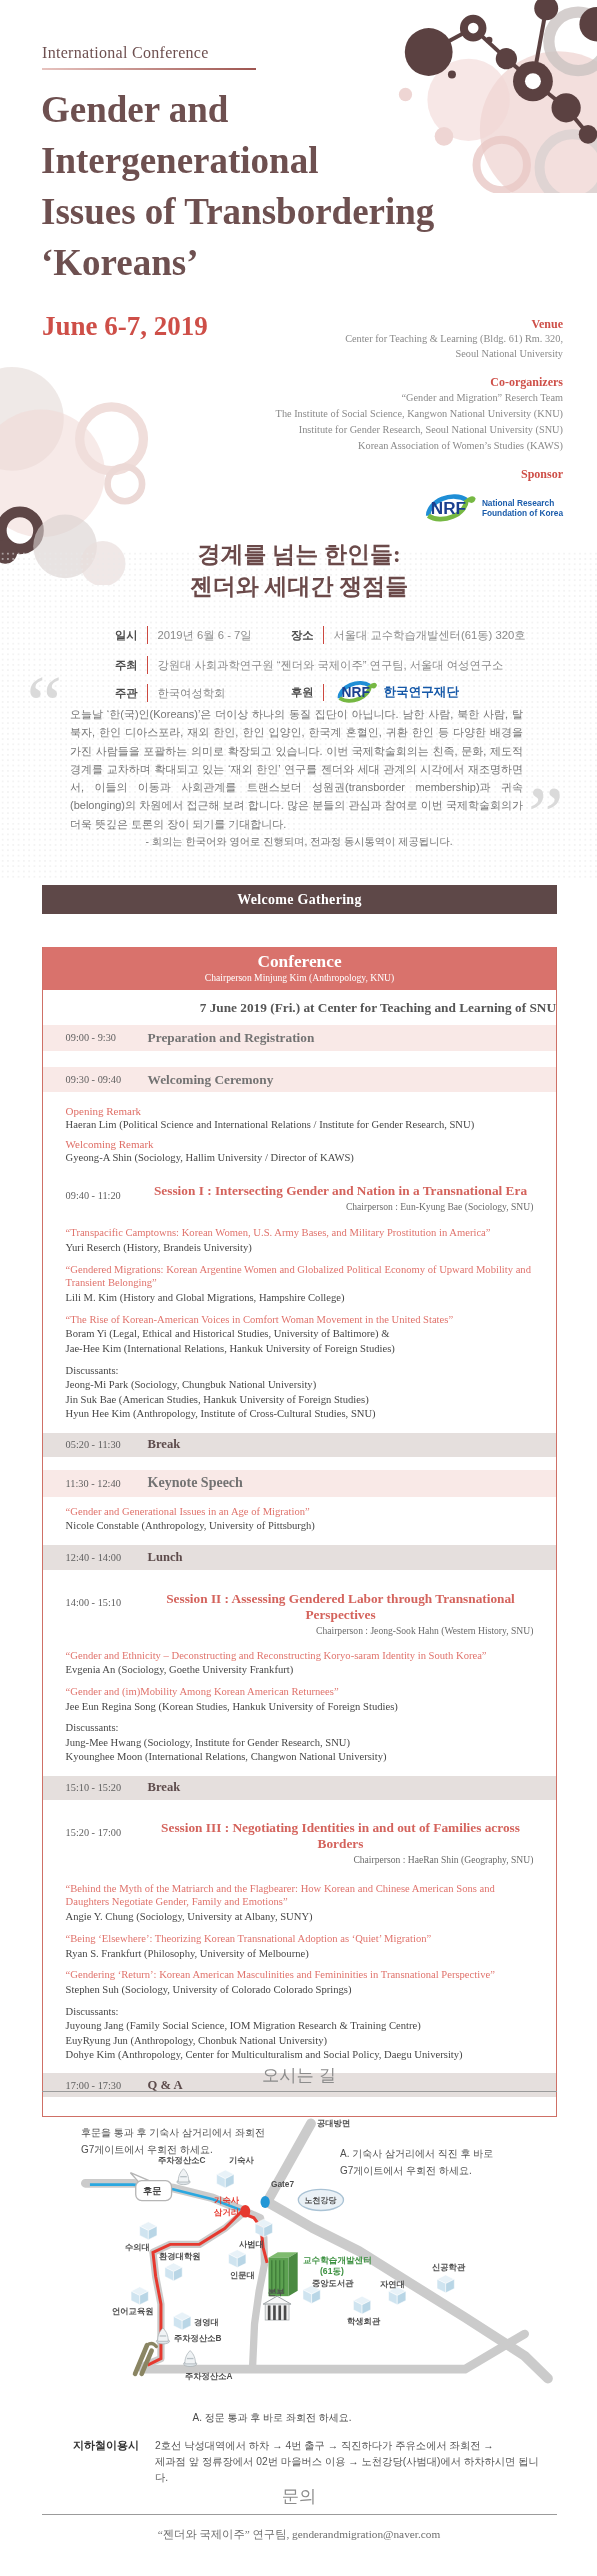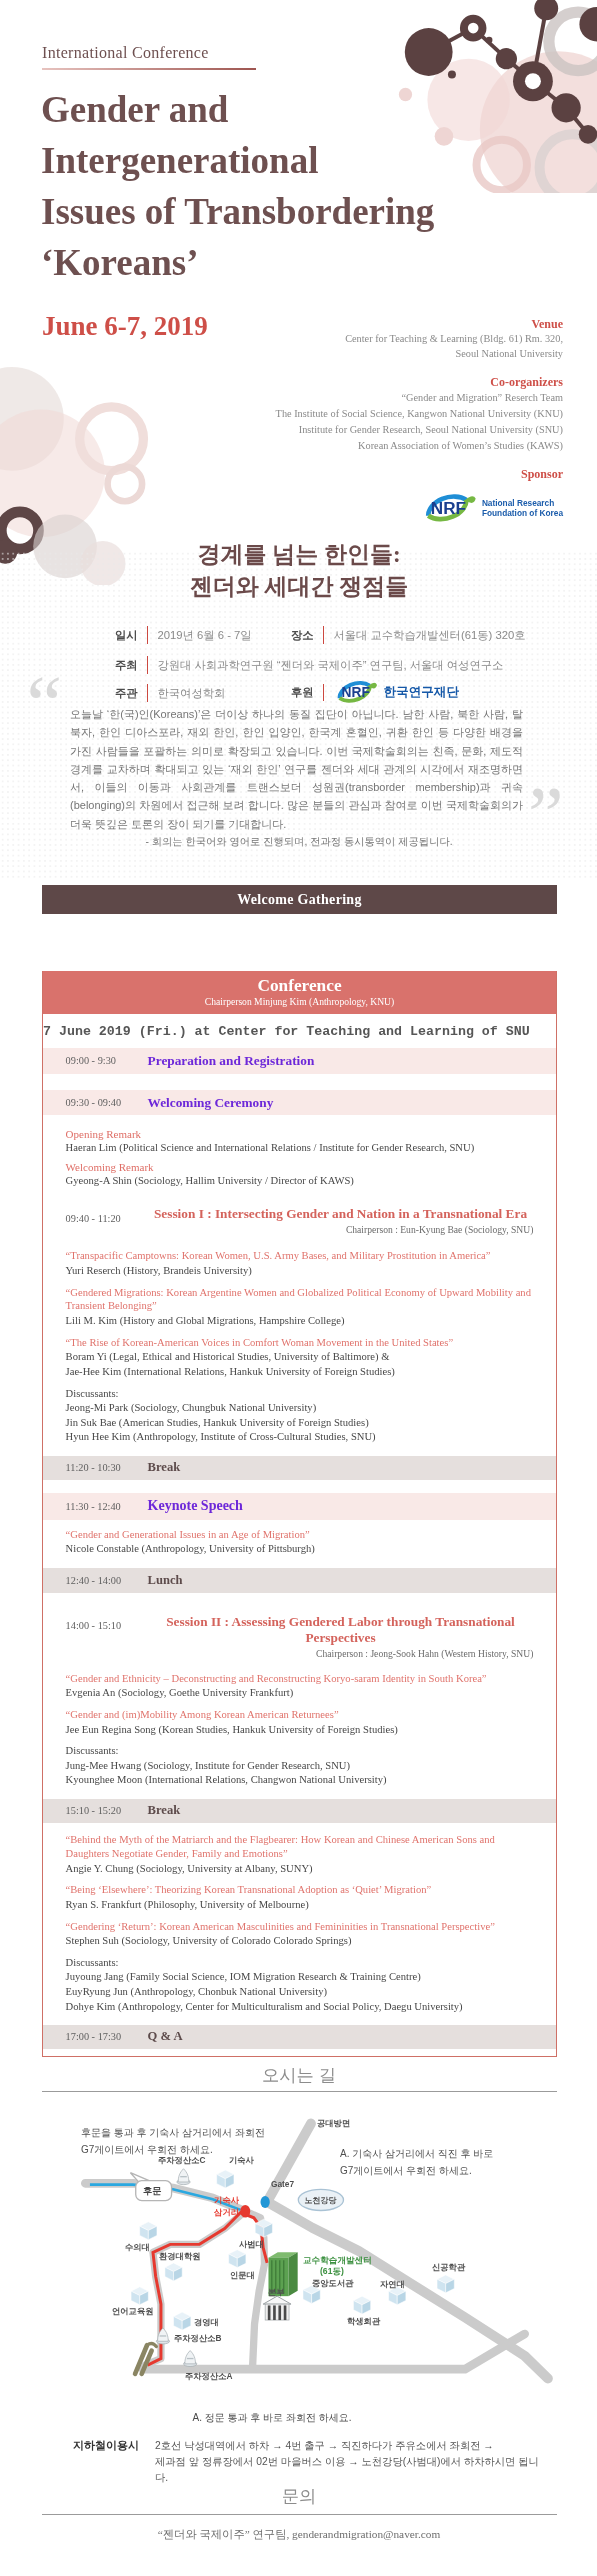--- a/index.html
+++ b/index.html
@@ -44,32 +44,32 @@
   #quote-note{left:0;top:835px;width:598px;text-align:center;font-size:10.3px;color:#757575;}
 
   
   #welcome{left:42px;top:885px;width:515px;}
   #welcome-head{height:29px;background:#5e4848;color:#fff;display:flex;align-items:center;
       justify-content:center;font-size:14px;font-weight:bold;letter-spacing:0.3px;}
   #welcome-body{height:30.5px;border:0.7px solid #4f4f4f;border-top:none;display:flex;align-items:center;
       justify-content:center;font-size:12.6px;font-weight:bold;color:#4c4c4c;}
 
   
-  #conf{left:42px;top:971px;width:515px;border:0.7px solid #cf7066;border-top:none;
-      box-sizing:border-box;background:#fff;padding-bottom:7px;}
+  #conf{left:42px;top:947px;width:515px;border:0.7px solid #cf7066;border-top:none;
+      box-sizing:border-box;background:#fff;padding-bottom:19px;}
   #conf-head{height:43px;background:#d9726c;color:#fff;text-align:center;}
   #conf-head .h1{font-size:17.3px;font-weight:bold;padding-top:4.6px;}
   #conf-head .h2{font-size:9.6px;margin-top:0.7px;}
-  #conf-date{padding:10px 0 8.6px;text-align:left;font-size:13.3px;font-weight:bold;color:#565656;font-family:Liberation Mono, monospace;}
+  #conf-date{padding:10px 0 8.6px;text-align:right;font-size:13.3px;font-weight:bold;color:#565656;}
   .trow{display:flex;align-items:center;padding:0 22.6px;}
   .trow .t{width:82px;flex:none;font-size:10.3px;color:#5f5f5f;}
   .pink{background:#f9e9e7;}
   .graybg{background:#e5dfdd;}
   .rh40{height:26.6px;} .rh38{height:25px;} .rh36{height:24px;}
-  .r-title{font-size:13.3px;font-weight:bold;color:#6d28d9;}
+  .r-title{font-size:13.3px;font-weight:bold;color:#737373;}
   .b-title{font-size:12.6px;font-weight:bold;color:#5d4b4b;}
   .mt18{margin-top:12px;} .mt20{margin-top:13.3px;} .mt24{margin-top:16px;}
   .remarks{margin:13.3px 22.6px 0;}
   .remark-label{font-size:11px;color:#df6e66;}
   .remark-speaker{font-size:10.6px;color:#474747;margin-top:1.3px;}
   .session{display:flex;padding:6px 22.6px;margin-top:14.6px;}
   .session .t{width:82px;flex:none;font-size:10.3px;color:#5f5f5f;padding-top:6.6px;}
   .session .mid{flex:1;}
   .s-title{font-size:13.3px;font-weight:bold;color:#d4635c;text-align:center;}
   .s-chair{font-size:9.6px;color:#6b6b6b;text-align:right;margin-top:2px;}
@@ -268,21 +268,21 @@
     <div class="p-speaker">Jae-Hee Kim (International Relations, Hankuk University of Foreign Studies)</div>
   </div>
   <div class="disc">
     <div>Discussants:</div>
     <div>Jeong-Mi Park (Sociology, Chungbuk National University)</div>
     <div>Jin Suk Bae (American Studies, Hankuk University of Foreign Studies)</div>
     <div>Hyun Hee Kim (Anthropology, Institute of Cross-Cultural Studies, SNU)</div>
   </div>
 
   <div class="trow graybg rh36 mt18">
-    <span class="t">11:20  -  10:30</span>
+    <span class="t">05:20  -  11:30</span>
     <span class="b-title">Break</span>
   </div>
 
   <div class="trow pink rh40 mt20">
     <span class="t">11:30  -  12:40</span>
     <span class="r-title" style="font-size:14px">Keynote Speech</span>
   </div>
   <div class="paper">
     <div class="p-title">“Gender and Generational Issues in an Age of Migration”</div>
     <div class="p-speaker">Nicole Constable (Anthropology, University of Pittsburgh)</div>
@@ -312,20 +312,27 @@
     <div>Discussants:</div>
     <div>Jung-Mee Hwang (Sociology, Institute for Gender Research, SNU)</div>
     <div>Kyounghee Moon (International Relations, Changwon National University)</div>
   </div>
 
   <div class="trow graybg rh36 mt18">
     <span class="t">15:10  -  15:20</span>
     <span class="b-title">Break</span>
   </div>
 
+  <div class="session">
+    <span class="t">15:20  -  17:00</span>
+    <span class="mid">
+      <div class="s-title">Session III : Negotiating Identities in and out of Families across Borders</div>
+      <div class="s-chair">Chairperson : HaeRan Shin (Geography, SNU)</div>
+    </span>
+  </div>
   <div class="paper" style="margin-top:10.6px">
     <div class="p-title">“Behind the Myth of the Matriarch and the Flagbearer: How Korean and Chinese American Sons and Daughters Negotiate Gender, Family and Emotions”</div>
     <div class="p-speaker">Angie Y. Chung (Sociology, University at Albany, SUNY)</div>
   </div>
   <div class="paper">
     <div class="p-title">“Being ‘Elsewhere’: Theorizing Korean Transnational Adoption as ‘Quiet’ Migration”</div>
     <div class="p-speaker">Ryan S. Frankfurt (Philosophy, University of Melbourne)</div>
   </div>
   <div class="paper">
     <div class="p-title">“Gendering ‘Return’: Korean American Masculinities and Femininities in Transnational Perspective”</div>

